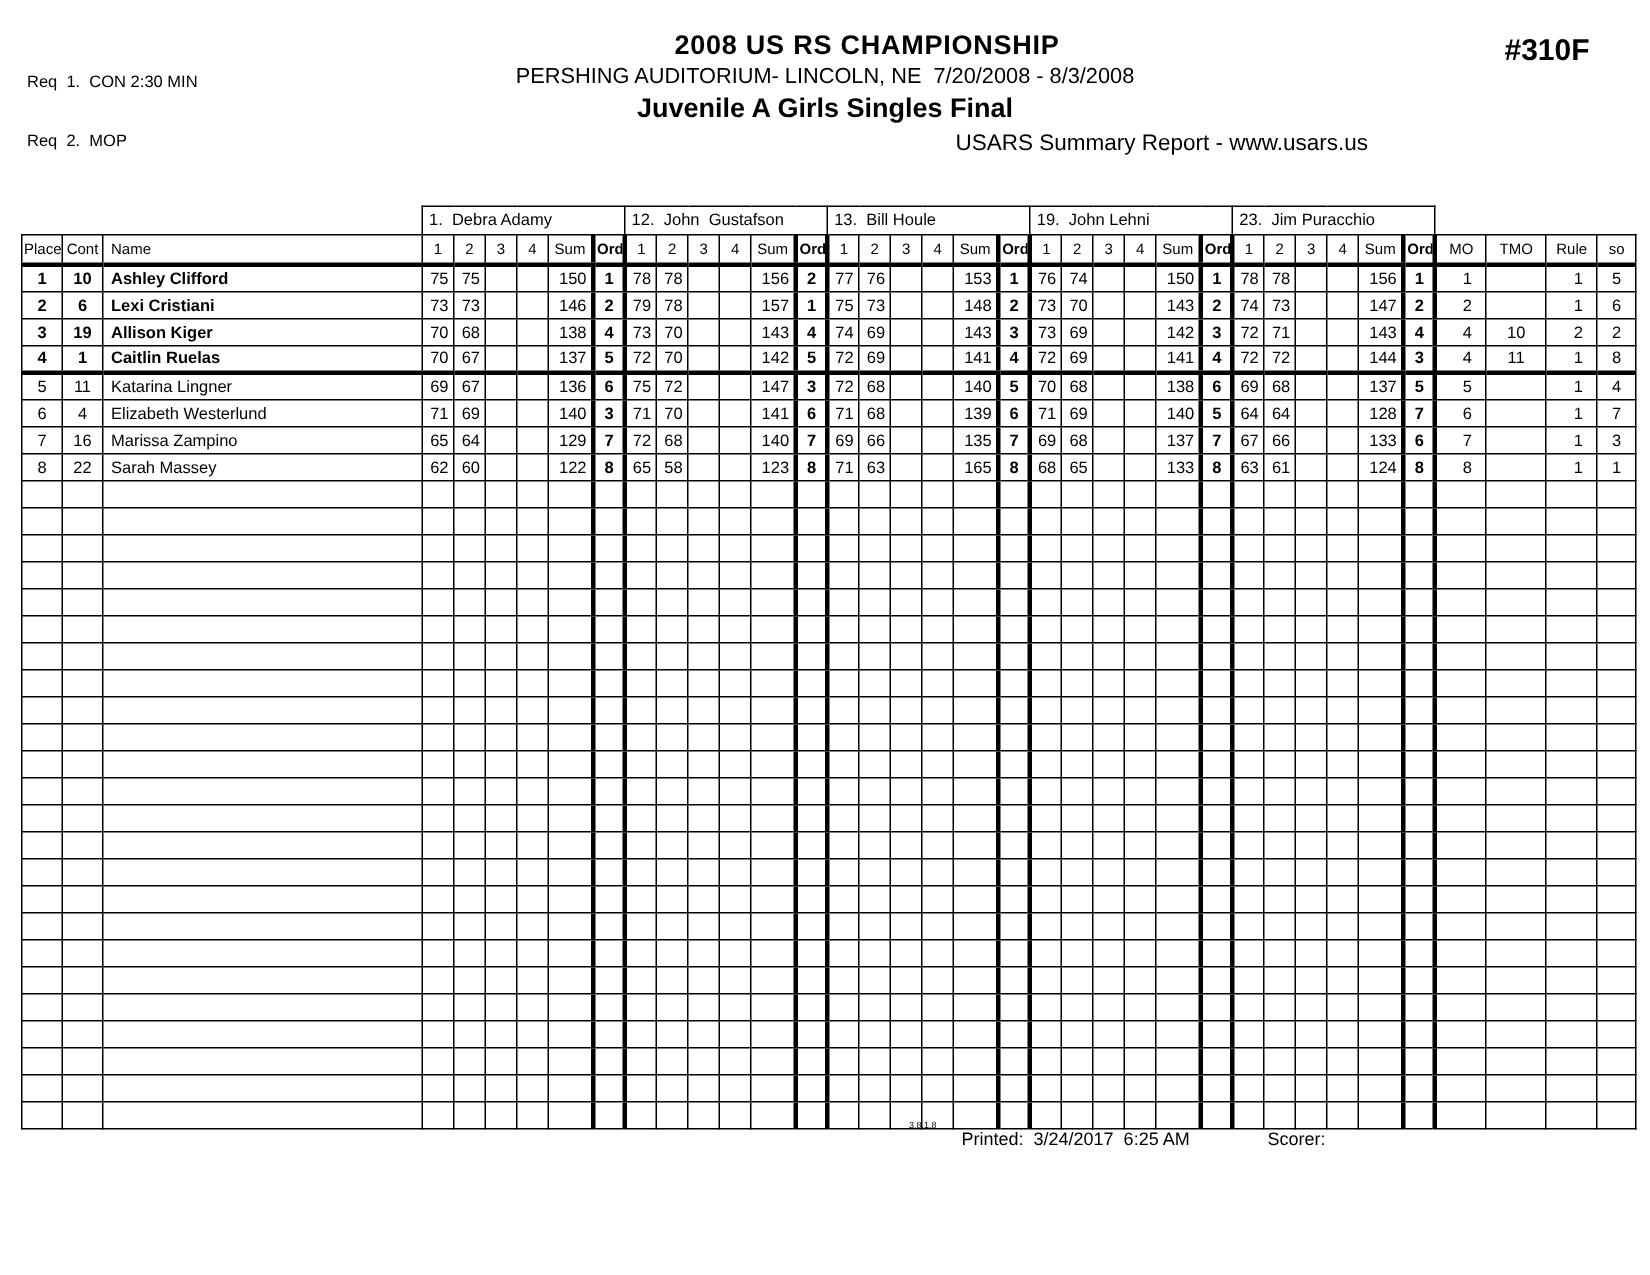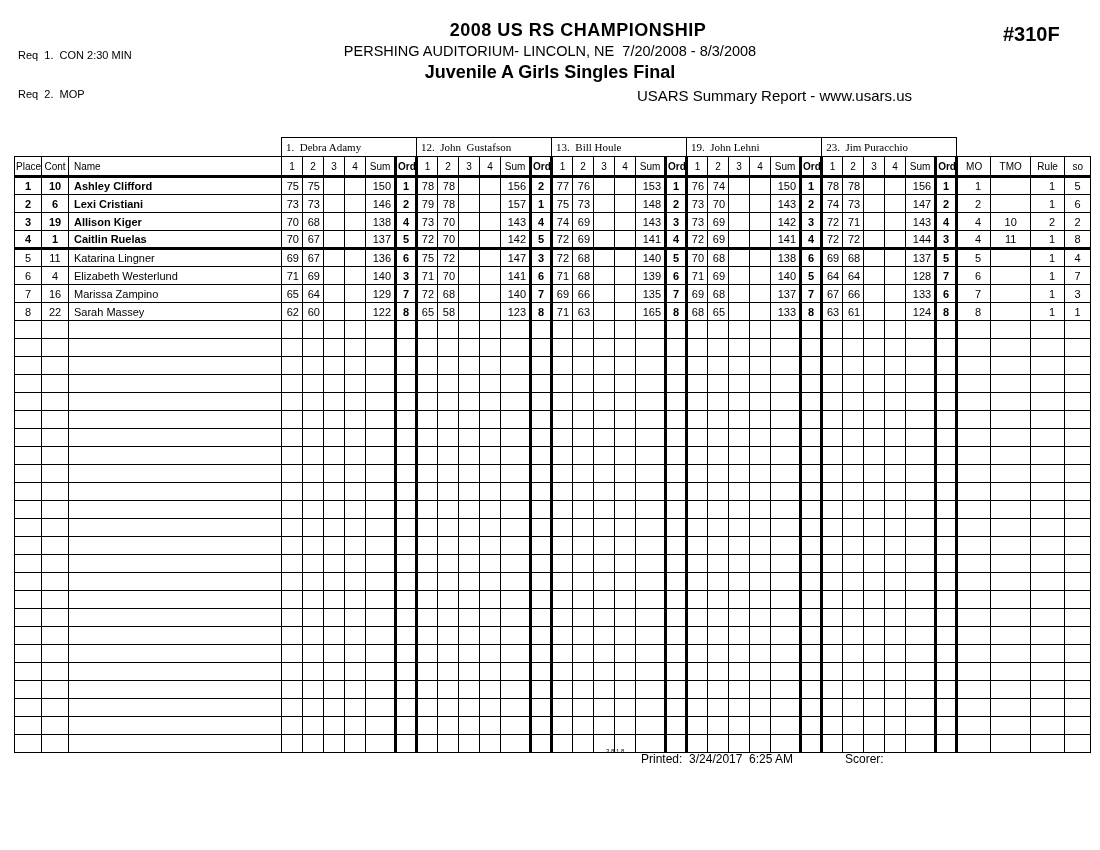--- a/index.html
+++ b/index.html
@@ -12,21 +12,21 @@
   .title-3 { position: absolute; top: 62px; left: 0; width: 1100px; text-align: center; font-size: 18px; font-weight: bold; }
   .title-4 { position: absolute; top: 87px; left: 0; width: 912px; text-align: right; font-size: 15px; }
   .event-num { position: absolute; top: 23px; left: 1003px; font-size: 20px; font-weight: bold; }
 
   table#results { position: absolute; left: 14px; top: 137px; border-collapse: collapse; table-layout: fixed; width: 1076px; }
   #results td { border: 1px solid #000; height: 18px; font-size: 11px; padding: 0 2px;
     overflow: hidden; white-space: nowrap; vertical-align: middle; }
   #results tr.jrow td { height: 19px; }
   #results tr.hrow td { height: 20px; font-size: 10px; text-align: center; padding: 0 1px; }
   #results td.sp { border-top: none; border-left: none; border-right: none; border-bottom: none; background: #fff; }
-  #results td.jn { text-align: left; padding-left: 4px; font-size: 11px; white-space: pre; font-family: Liberation Serif, serif; }
+  #results td.jn { text-align: left; padding-left: 4px; font-size: 11px; white-space: pre; }
   #results td.c { text-align: center; }
   #results td.r { text-align: right; padding-right: 3px; }
   #results td.nm { text-align: left; padding-left: 5px; }
   #results td.ord { border-left: 3px solid #000; border-right: 3px solid #000; text-align: center; font-weight: bold; }
   #results td.b { font-weight: bold; }
   #results td.hb { border-bottom: 3px solid #000; }
   #results td.tb { border-bottom: 3px solid #000; }
   #results td.mo, #results td.rule { text-align: right; padding-right: 9px; }
   #results td.tmo, #results td.so { text-align: center; }
 

